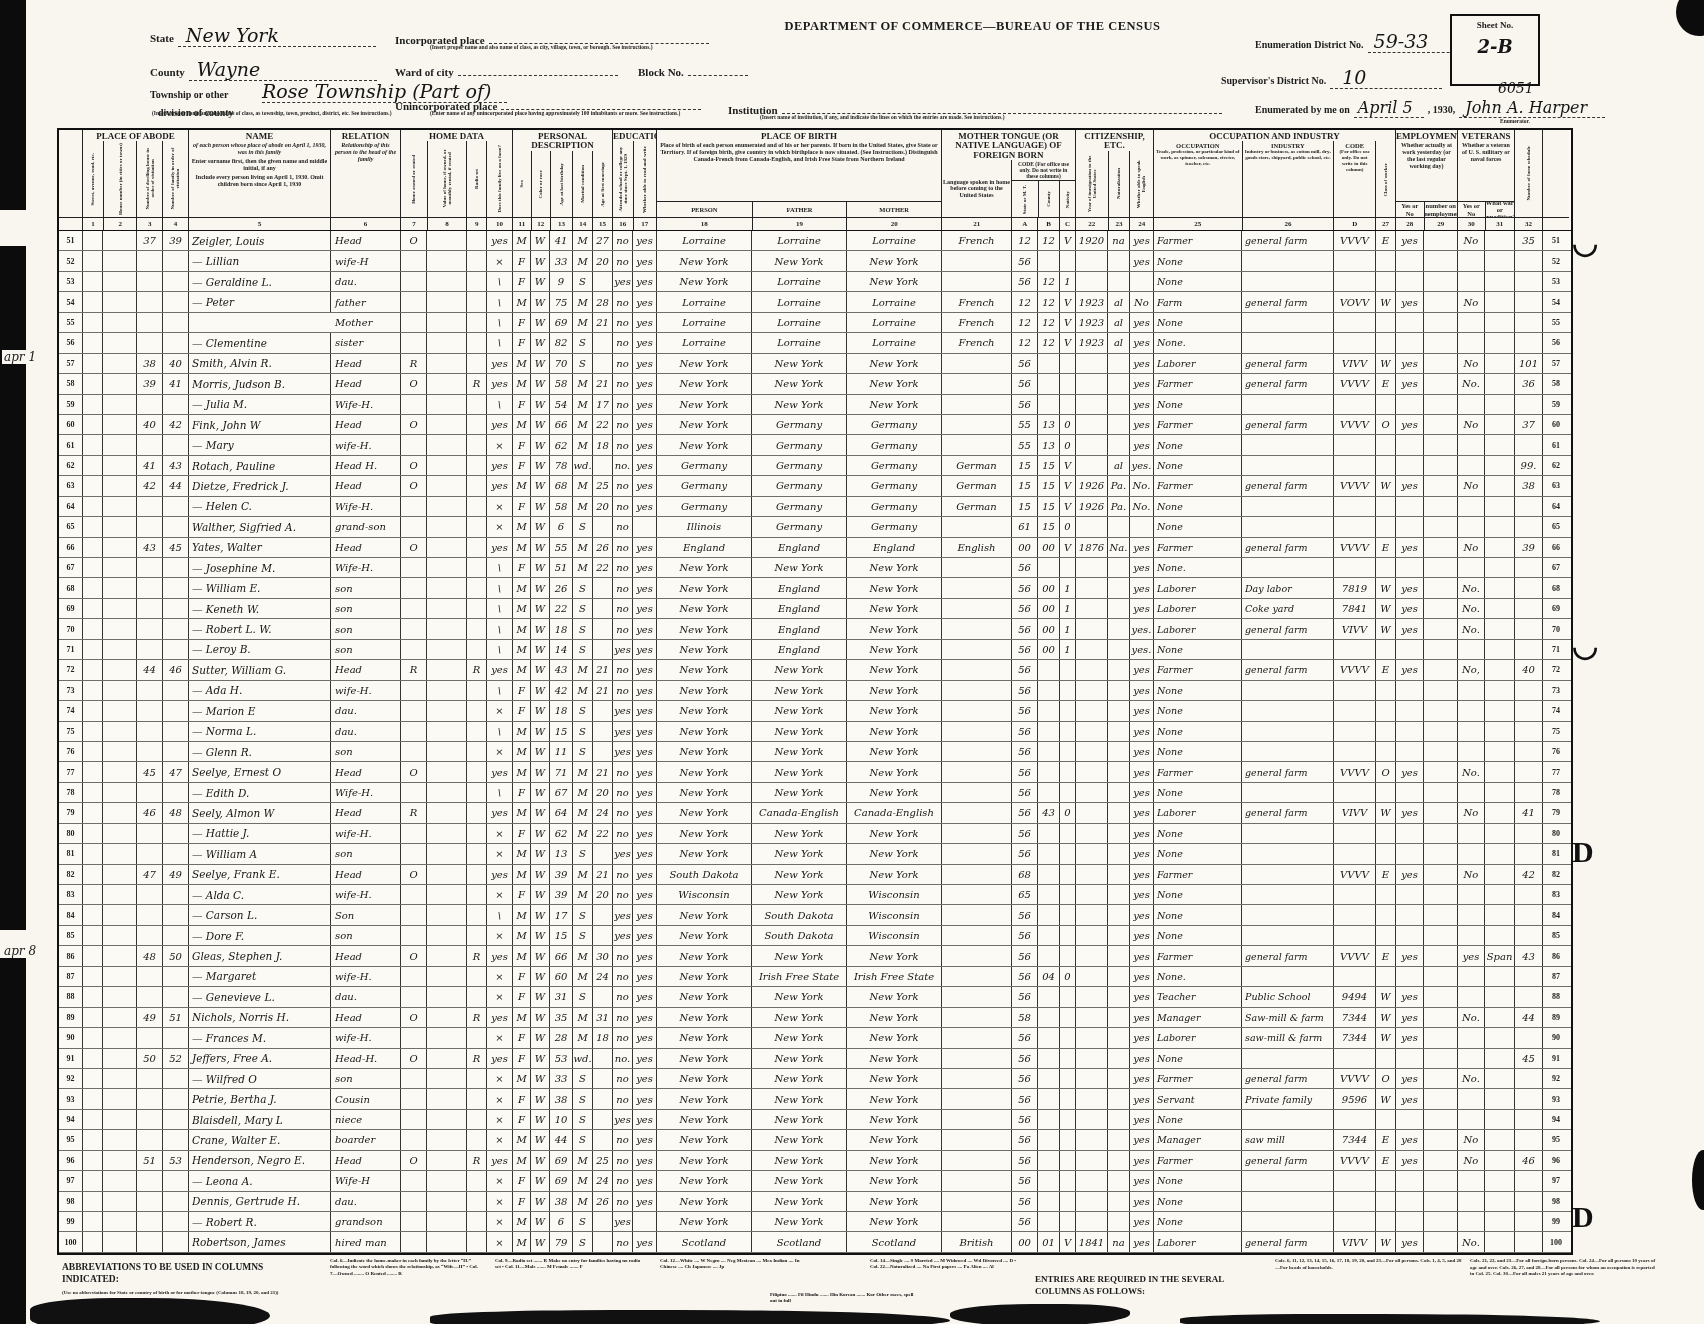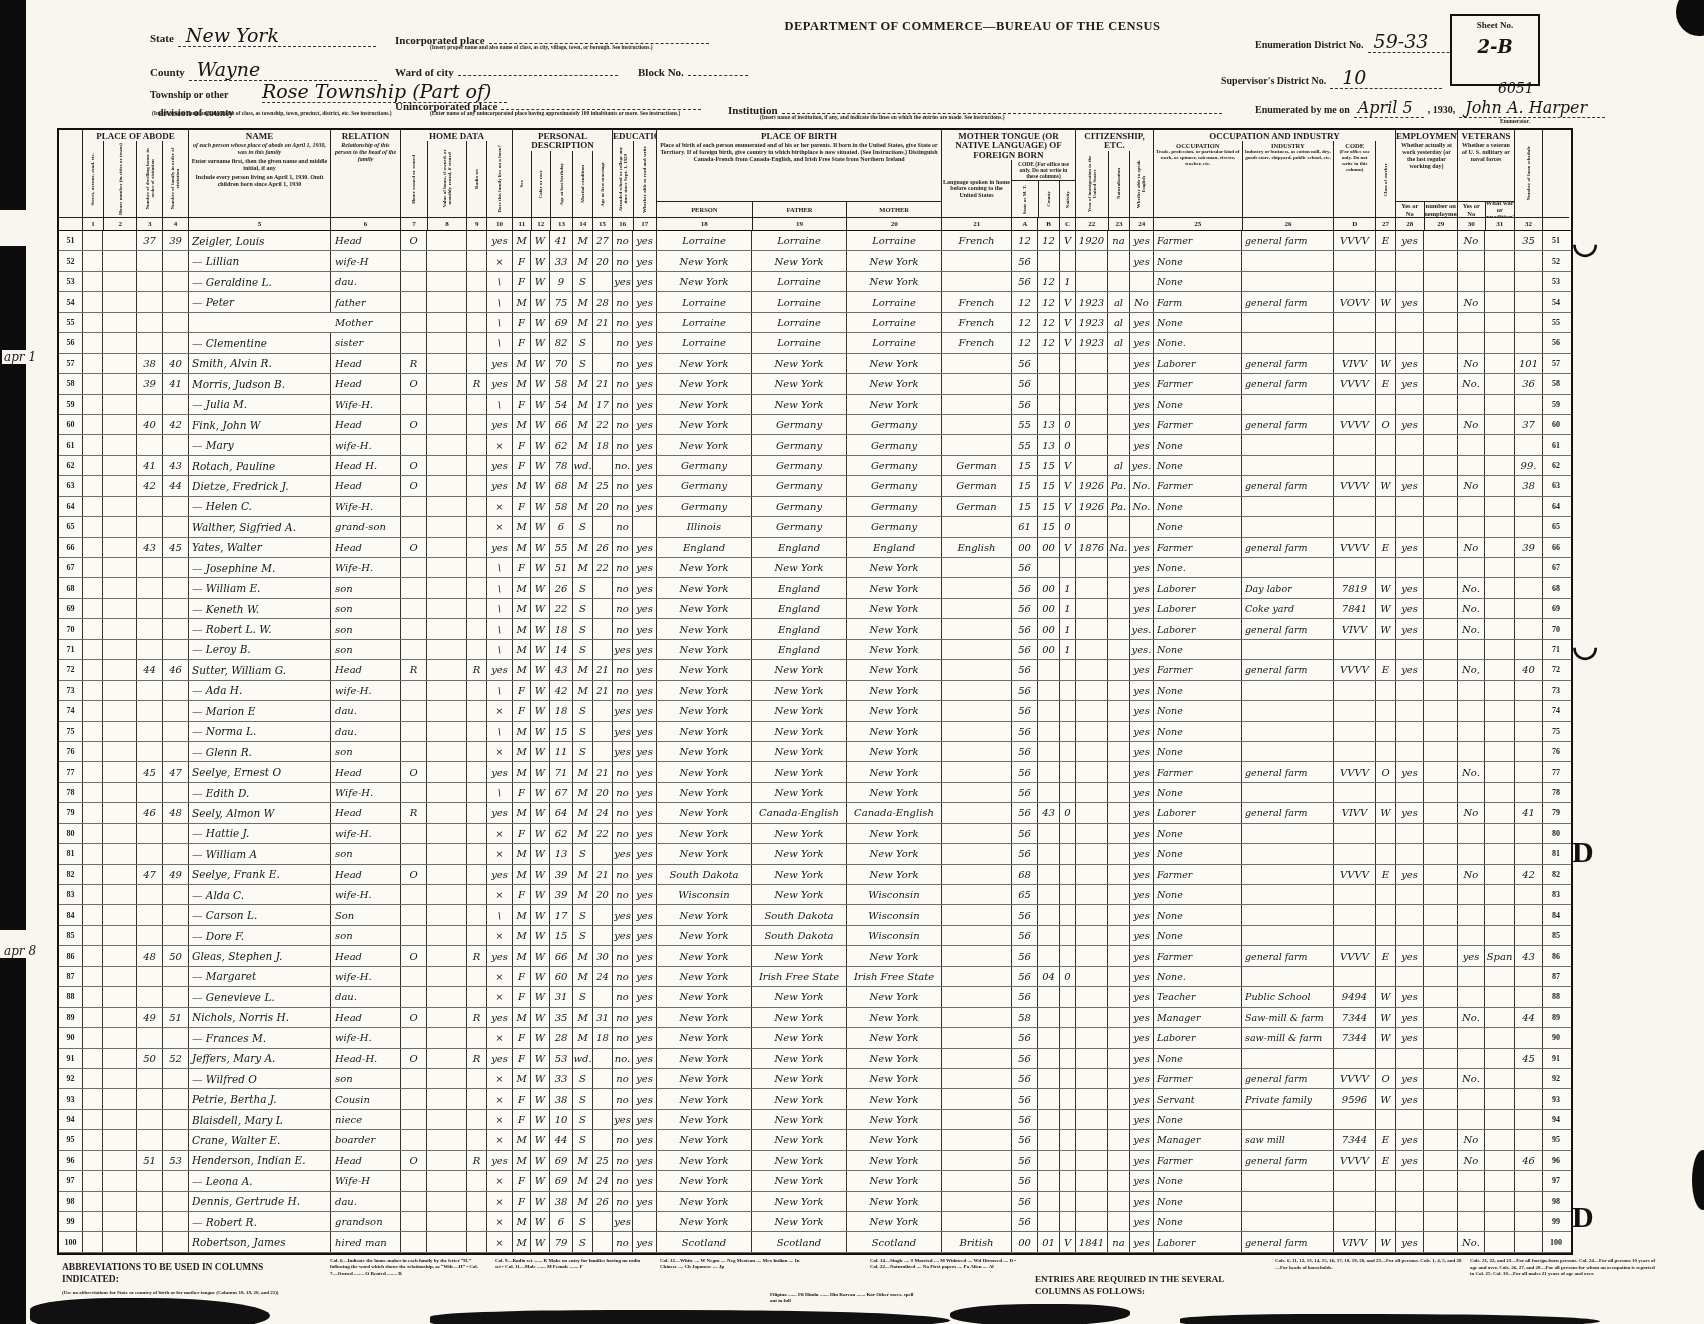--- a/index.html
+++ b/index.html
@@ -2025,21 +2025,21 @@
           <div class="tcell" style="width: 30px;"></div>
           <div class="tcell" style="width: 28px;"></div>
           <div class="tcell linecol" style="width: 26px;">90</div>
         </div>
         <div class="trow">
           <div class="tcell linecol" style="width: 24px;">91</div>
           <div class="tcell" style="width: 20px;"></div>
           <div class="tcell" style="width: 34px;"></div>
           <div class="tcell" style="width: 26px;">50</div>
           <div class="tcell" style="width: 26px;">52</div>
-          <div class="tcell namec" style="width: 142px;">Jeffers, Mary A.</div>
+          <div class="tcell namec" style="width: 142px;">Jeffers, Free A.</div>
           <div class="tcell relc" style="width: 70px;">Head-H.</div>
           <div class="tcell" style="width: 26px;">O</div>
           <div class="tcell" style="width: 40px;"></div>
           <div class="tcell" style="width: 20px;">R</div>
           <div class="tcell" style="width: 26px;">yes</div>
           <div class="tcell" style="width: 18px;">F</div>
           <div class="tcell" style="width: 19px;">W</div>
           <div class="tcell" style="width: 23px;">53</div>
           <div class="tcell" style="width: 20px;">wd.</div>
           <div class="tcell" style="width: 20px;"></div>
@@ -2225,21 +2225,21 @@
           <div class="tcell" style="width: 30px;"></div>
           <div class="tcell" style="width: 28px;"></div>
           <div class="tcell linecol" style="width: 26px;">95</div>
         </div>
         <div class="trow">
           <div class="tcell linecol" style="width: 24px;">96</div>
           <div class="tcell" style="width: 20px;"></div>
           <div class="tcell" style="width: 34px;"></div>
           <div class="tcell" style="width: 26px;">51</div>
           <div class="tcell" style="width: 26px;">53</div>
-          <div class="tcell namec" style="width: 142px;">Henderson, Indian E.</div>
+          <div class="tcell namec" style="width: 142px;">Henderson, Negro E.</div>
           <div class="tcell relc" style="width: 70px;">Head</div>
           <div class="tcell" style="width: 26px;">O</div>
           <div class="tcell" style="width: 40px;"></div>
           <div class="tcell" style="width: 20px;">R</div>
           <div class="tcell" style="width: 26px;">yes</div>
           <div class="tcell" style="width: 18px;">M</div>
           <div class="tcell" style="width: 19px;">W</div>
           <div class="tcell" style="width: 23px;">69</div>
           <div class="tcell" style="width: 20px;">M</div>
           <div class="tcell" style="width: 20px;">25</div>

